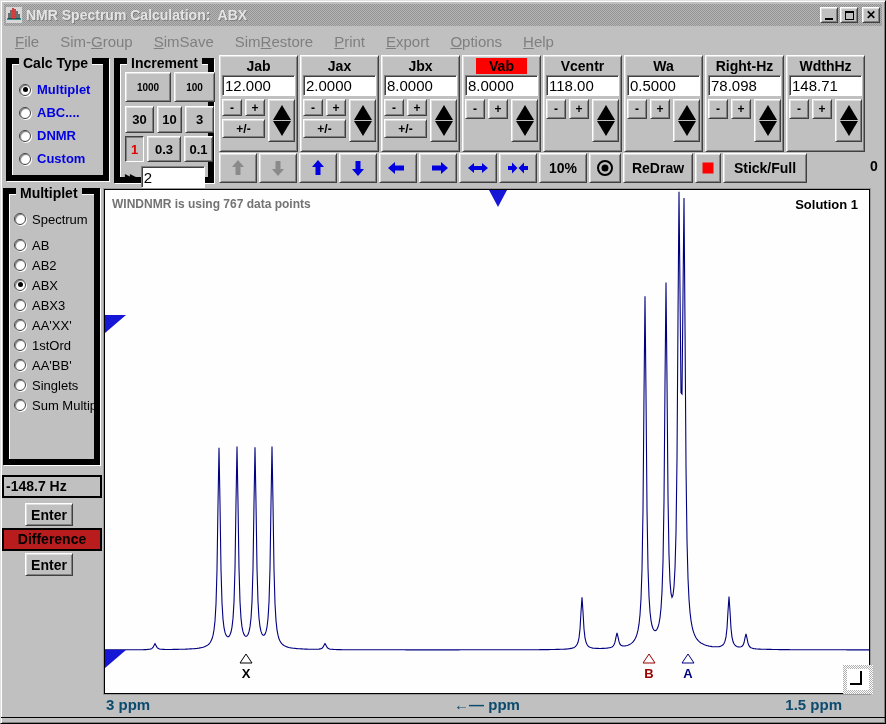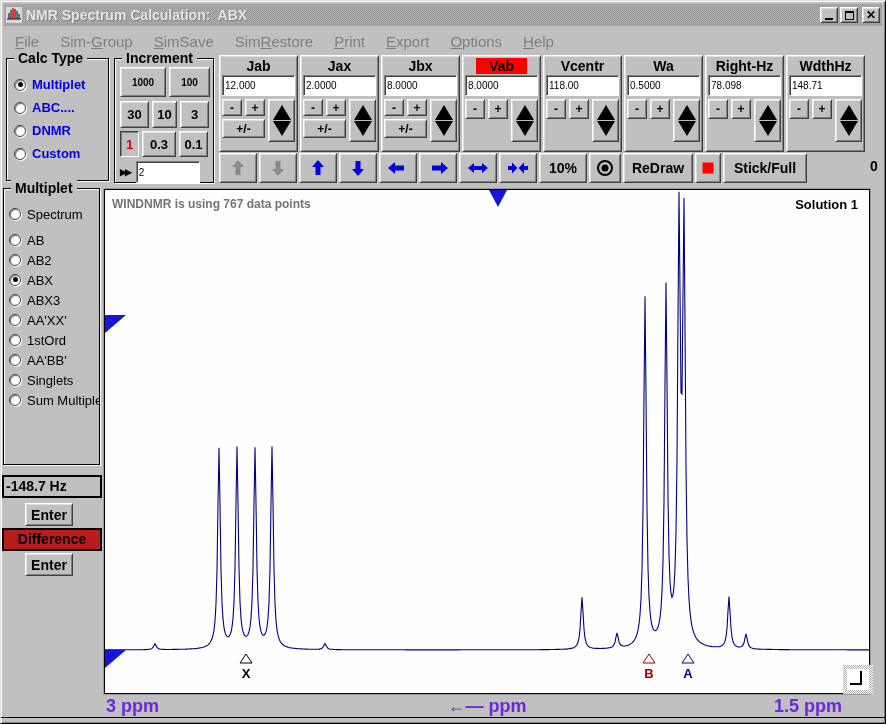--- a/index.html
+++ b/index.html
@@ -33,21 +33,21 @@
   .cap-btn.close { margin-left:2px; }
   .glyph-min { width:8px; height:2px; background:#000; margin-top:8px; }
   .glyph-max { width:9px; height:9px; border:1px solid #000; border-top:2px solid #000; }
   .glyph-close { font-size:12px; font-weight:bold; }
   
   .menubar { position:absolute; left:4px; top:28px; width:878px; height:24px; display:flex; align-items:center; }
   .menu-item { color:#7f7f7f; font-size:15px; margin-right:21px; white-space:pre; }
   .menu-item:first-child { margin-left:10px; }
   .menu-item u { text-decoration:underline; }
   
-  .group { position:absolute; border:1px solid #000000;
+  .group { position:absolute; border:6px solid #000000;
            box-shadow: inset 1px 1px 0 #fff, 1px 1px 0 #fff; }
   .group-title { position:absolute; top:-9px; left:7px; background:#c0c0c0; padding:0 4px;
                  font-weight:bold; font-size:14px; color:#000; }
   
   .radio-row { display:flex; align-items:center; gap:6px; }
   .radio { width:12px; height:12px; border-radius:50%; background:#fff; flex:none;
            border:1px solid #404040; box-shadow: inset 1px 1px 1px #808080, 1px 1px 0 #fff; }
   .radio.sel::after { content:""; display:block; width:5px; height:5px; border-radius:50%;
                       background:#000; margin:2px auto; }
   .calc-opt { height:23px; }
@@ -59,21 +59,21 @@
   .inc-btn { font-size:13px; }
   .inc-btn.big { font-size:10px; }
   .inc-btn.accent { color:#e00000; }
   .skip-icon { font-size:9px; letter-spacing:-2px; color:#000; font-weight:bold; }
   
   .params { position:absolute; left:218px; top:54px; width:589px; height:97px; display:flex; gap:2px; }
   .param-col { flex:1; padding:2px 2px 1px; display:flex; flex-direction:column; }
   .param-label { height:17px; text-align:center; font-weight:bold; font-size:14px; line-height:17px; white-space:nowrap; overflow:hidden; }
   .param-label span { padding:0 2px; }
   .param-label.hot span { background:#ff0000; padding:0 13px; }
-  .param-input { height:21px; font-size:10px; padding:1px 2px; width:100%; outline:none; }
+  .param-input { height:21px; font-size:15px; padding:1px 2px; width:100%; outline:none; }
   .param-ctrls { display:flex; gap:3px; margin-top:3px; flex:1; }
   .pc-left { display:flex; flex-direction:column; gap:3px; width:43px; }
   .mp-row { display:flex; gap:3px; }
   .btn-mini { width:20px; height:17px; font-size:12px; }
   .btn-mini.tall { width:21px; height:20px; }
   .btn-pm { width:43px; height:19px; font-size:12px; }
   .spin { width:27px; height:43px; display:flex; flex-direction:column; align-items:center;
           justify-content:center; background:#c0c0c0; }
   .spin .up { width:0; height:0; border-left:9px solid transparent; border-right:9px solid transparent;
               border-bottom:15px solid #000; }
@@ -94,21 +94,21 @@
   .plot-status { position:absolute; left:7px; top:7px; font-size:12px; font-weight:bold; color:#737373; }
   .plot-solution { position:absolute; right:11px; top:7px; font-size:13px; font-weight:bold; color:#000; }
   .corner-widget { position:absolute; left:738px; top:475px; width:30px; height:29px; padding:4px;
     background-image:
       linear-gradient(45deg,#fff 25%,transparent 25%,transparent 75%,#fff 75%),
       linear-gradient(45deg,#fff 25%,#b0b0b0 25%,#b0b0b0 75%,#fff 75%);
     background-size:2px 2px; background-position:0 0,1px 1px; }
   .corner-inner { width:100%; height:100%; background:#fff; }
   
   .axis-strip { position:absolute; left:103px; top:695px; width:766px; height:20px; }
-  .ppm { position:absolute; color:#6d28d9; font-weight:bold; font-size:18px; white-space:pre; }
+  .ppm { position:absolute; color:#0c4a6e; font-weight:bold; font-size:15px; white-space:pre; }
   .ppm.left { left:2px; }
   .ppm.center { left:50%; transform:translateX(-50%); }
   .ppm.right { right:28px; }
   .bottom-line { position:absolute; left:0; top:716px; width:886px; height:1px; background:#000; }
   .counter { position:absolute; left:869px; top:157px; font-size:14px; font-weight:bold; color:#000; }
 </style>
 </head>
 <body>
 
 <div class="window">

